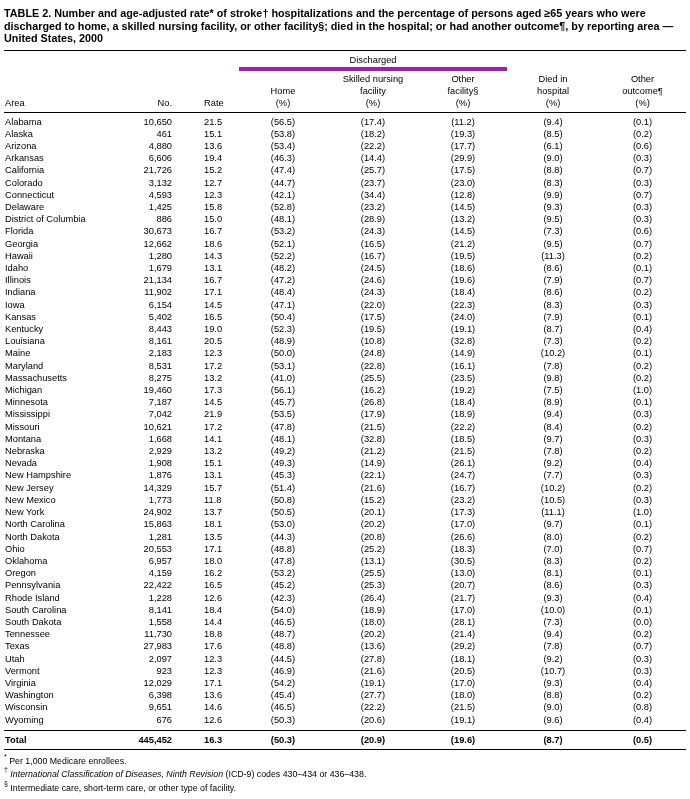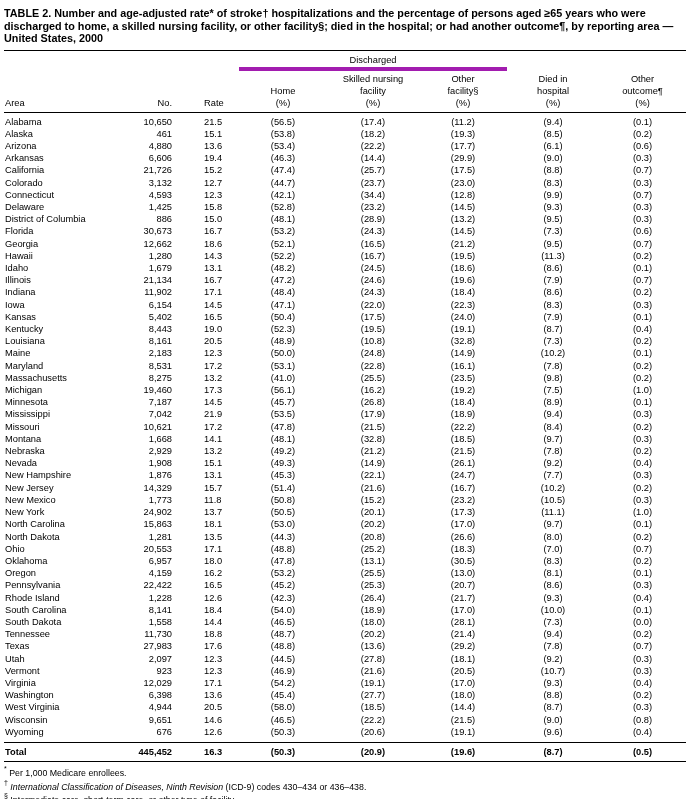--- a/index.html
+++ b/index.html
@@ -534,30 +534,20 @@
           <td class="c0">Washington</td>
           <td class="c1">6,398</td>
           <td class="c2">13.6</td>
           <td class="c3">(45.4)</td>
           <td class="c4">(27.7)</td>
           <td class="c5">(18.0)</td>
           <td class="c6">(8.8)</td>
           <td class="c7">(0.2)</td>
         </tr>
         <tr>
-          <td class="c0">West Virginia</td>
-          <td class="c1">4,944</td>
-          <td class="c2">20.5</td>
-          <td class="c3">(58.0)</td>
-          <td class="c4">(18.5)</td>
-          <td class="c5">(14.4)</td>
-          <td class="c6">(8.7)</td>
-          <td class="c7">(0.3)</td>
-        </tr>
-        <tr>
           <td class="c0">Wisconsin</td>
           <td class="c1">9,651</td>
           <td class="c2">14.6</td>
           <td class="c3">(46.5)</td>
           <td class="c4">(22.2)</td>
           <td class="c5">(21.5)</td>
           <td class="c6">(9.0)</td>
           <td class="c7">(0.8)</td>
         </tr>
         <tr>

